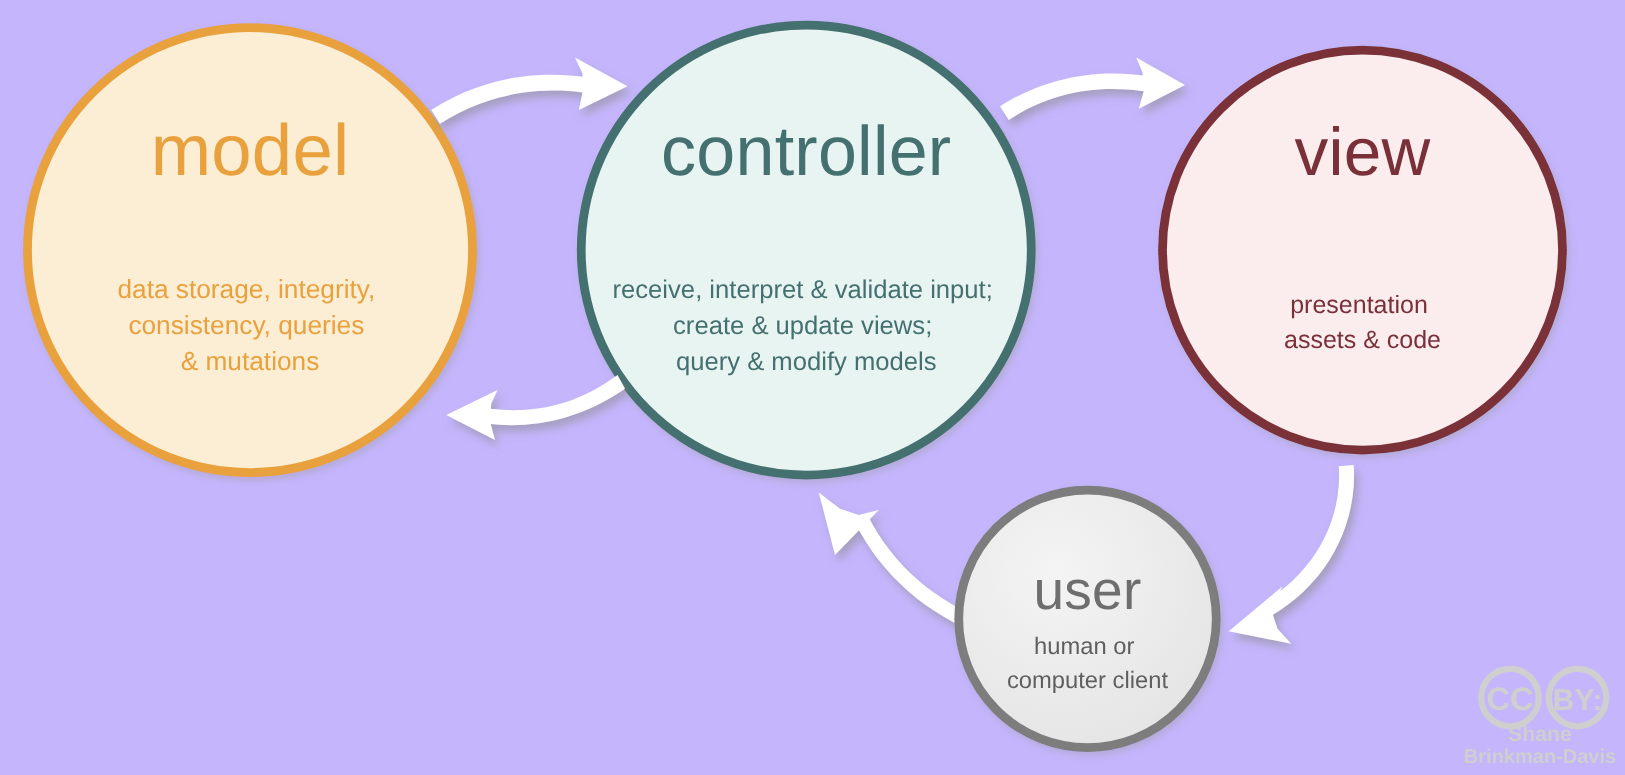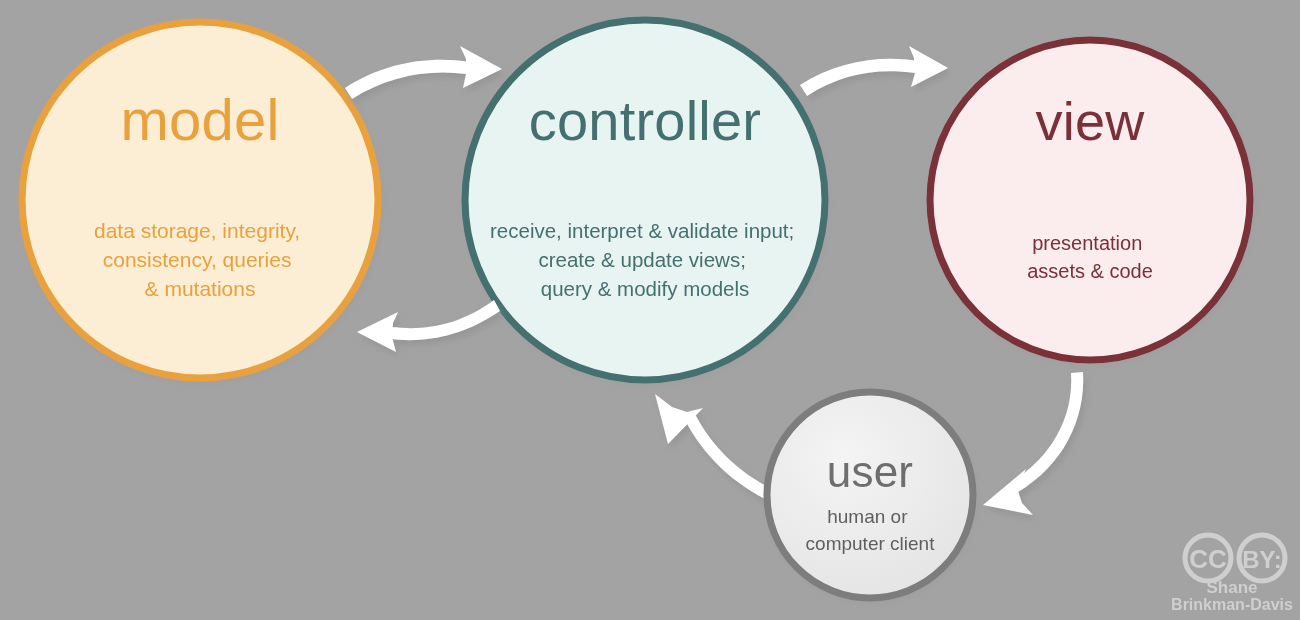--- a/index.html
+++ b/index.html
@@ -5,21 +5,21 @@
 <style>
   html, body {
     margin: 0;
     padding: 0;
     background: #ffffff;
   }
   #stage {
     position: relative;
     width: 1300px;
     height: 620px;
-    background: #a3a3a3;
+    background: #c4b5fd;
     overflow: hidden;
     font-family: "Liberation Sans", sans-serif;
   }
   #diagram-svg {
     position: absolute;
     left: 0;
     top: 0;
     width: 1300px;
     height: 620px;
     display: block;

